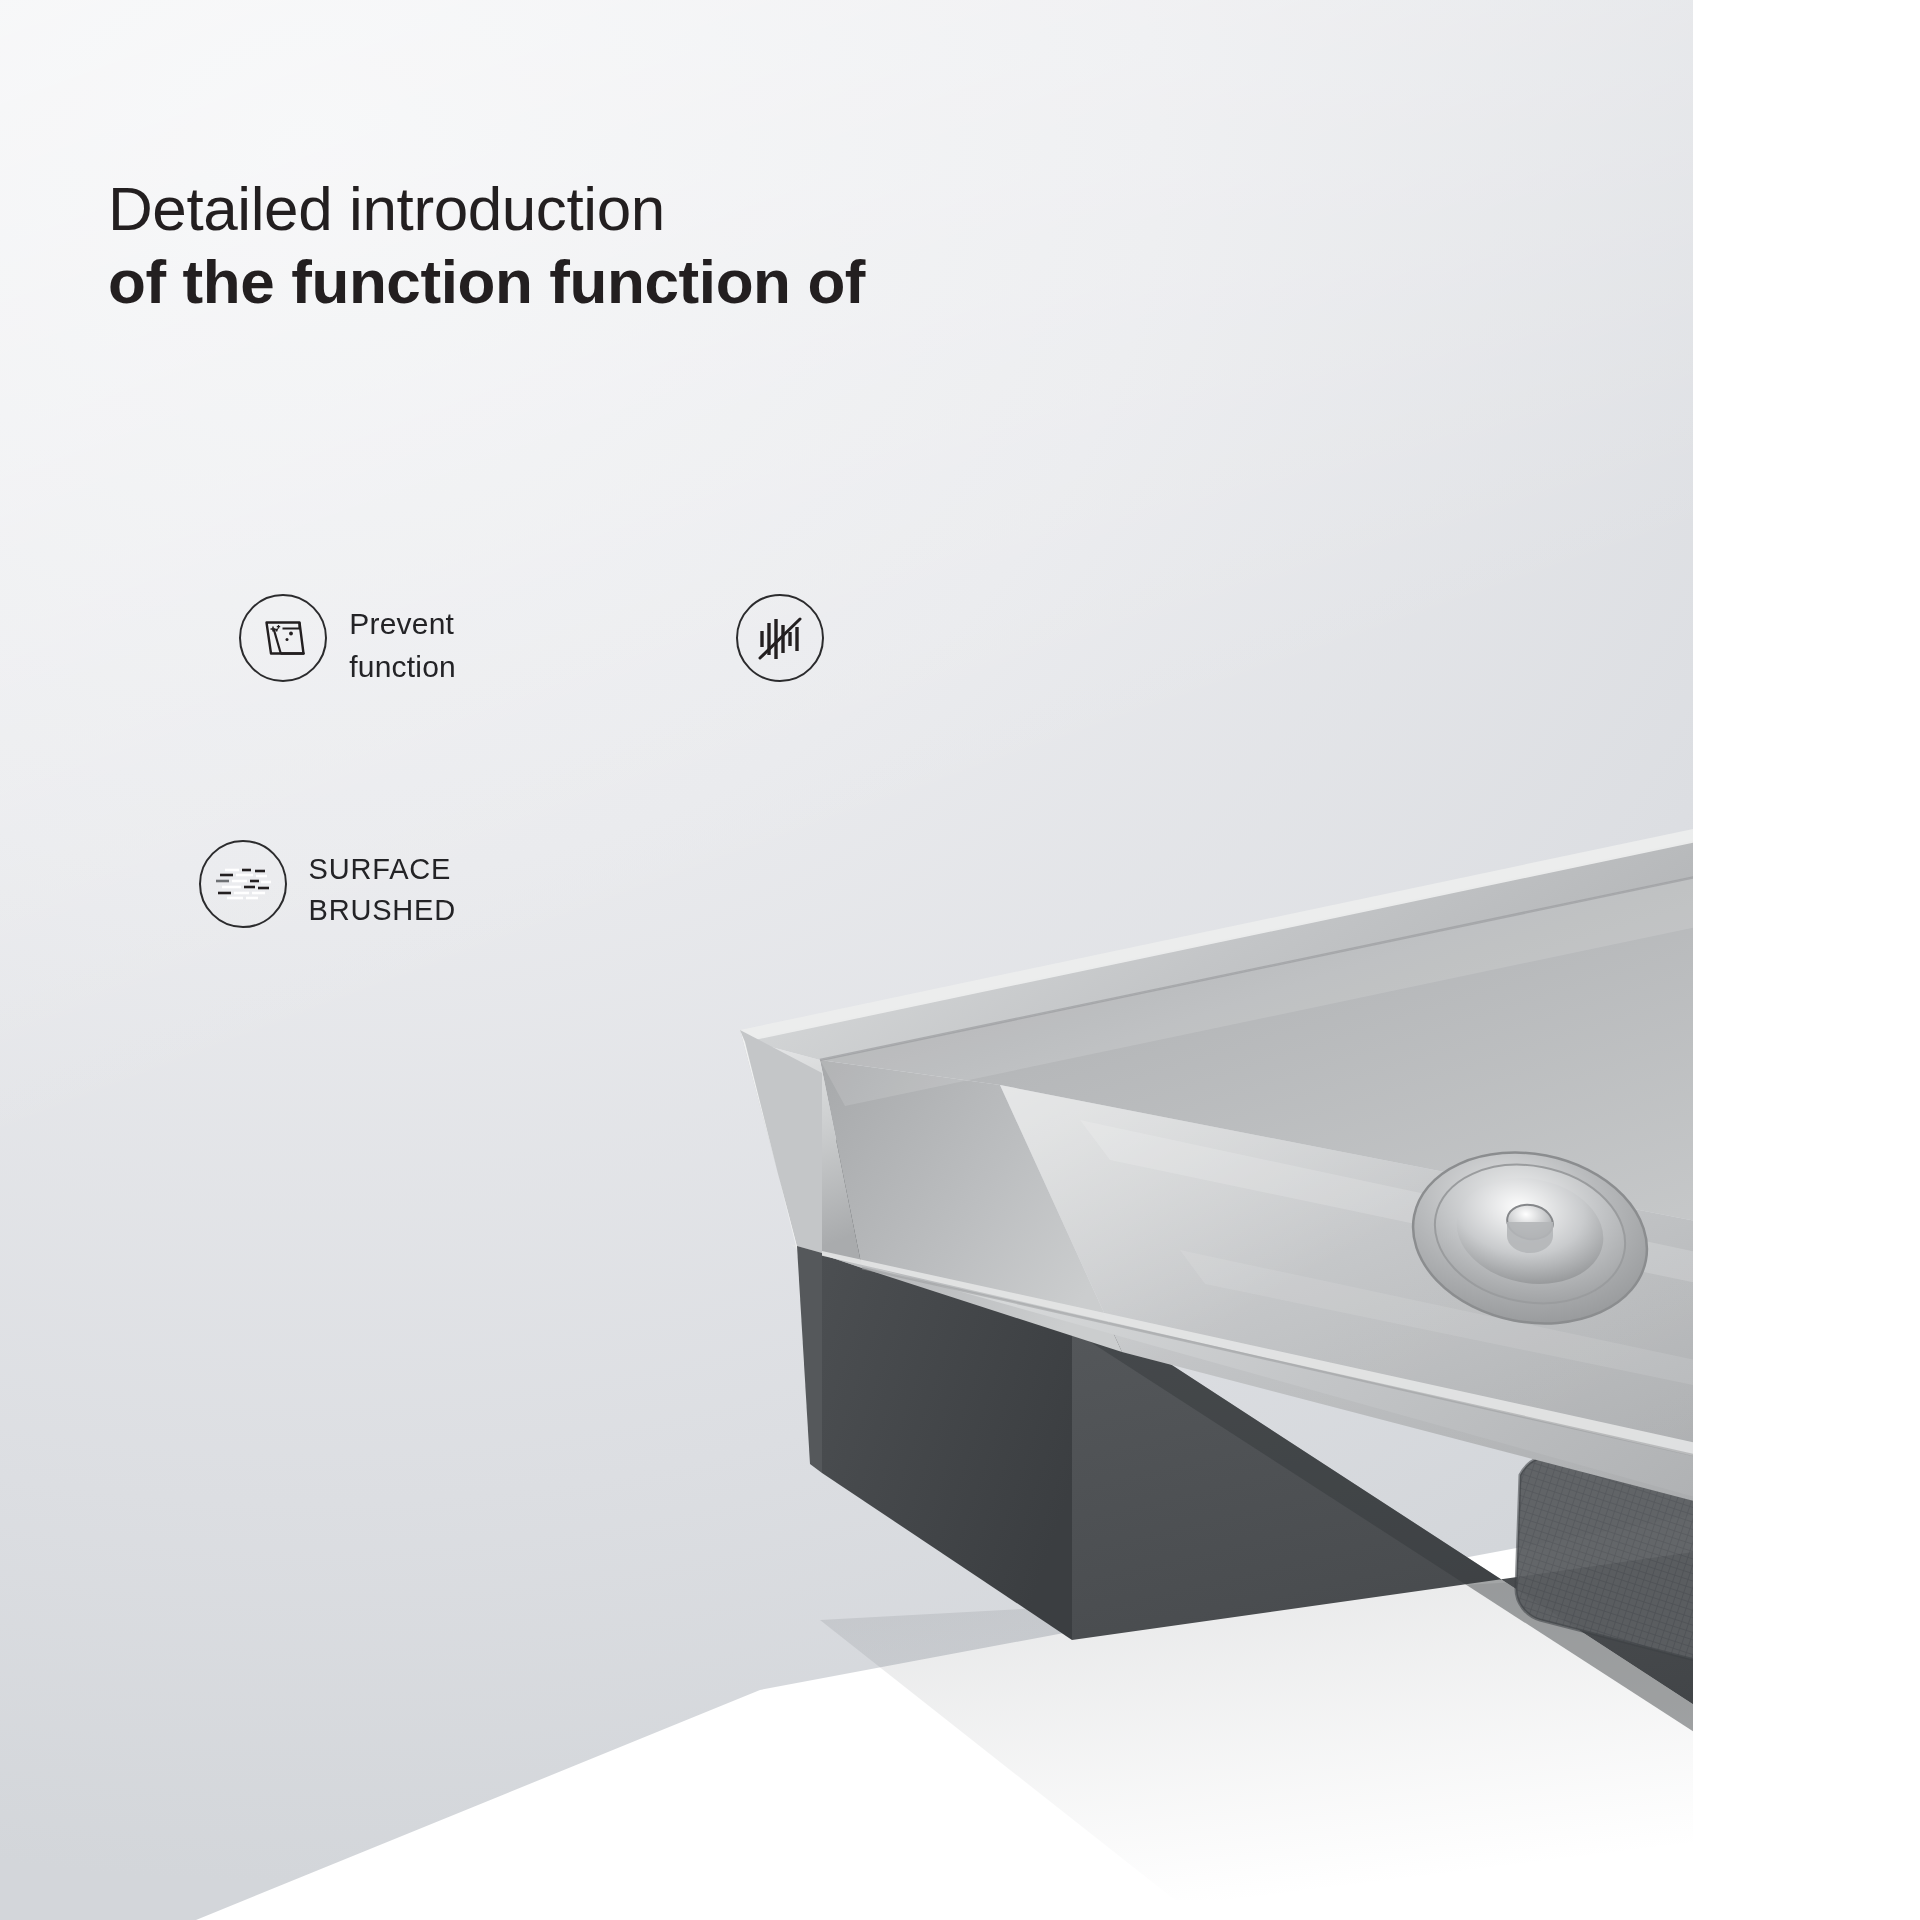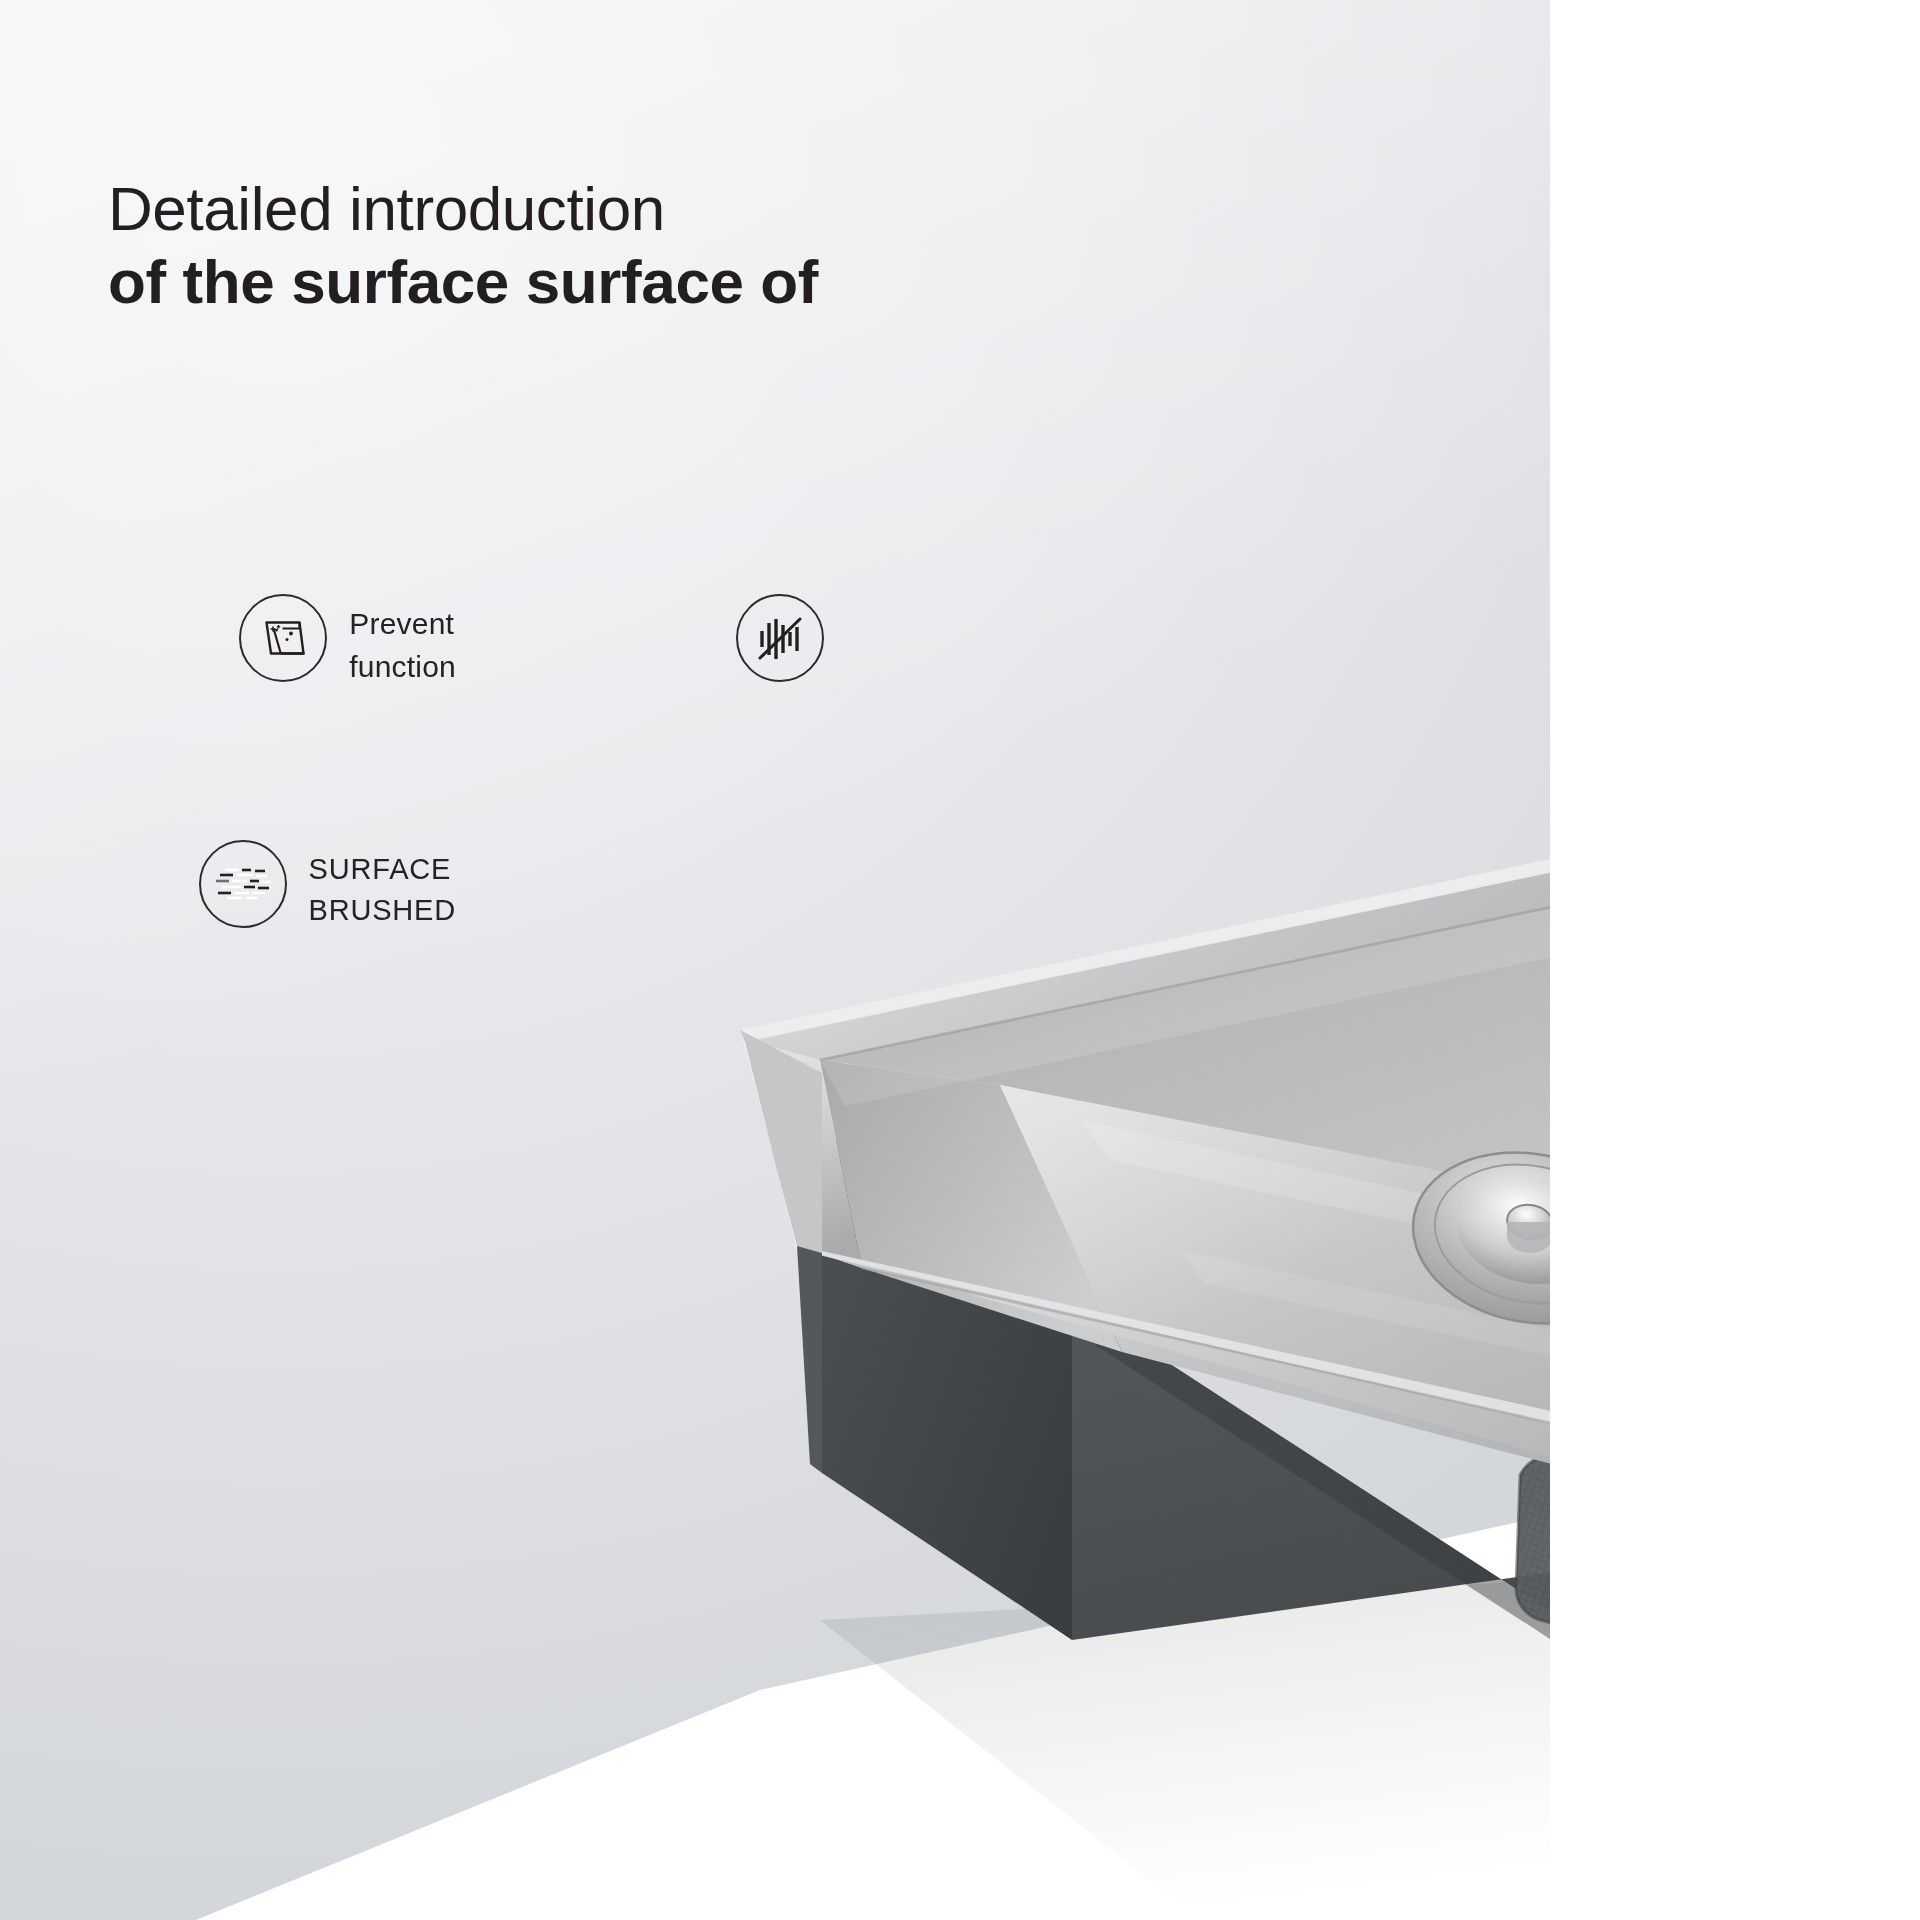--- a/index.html
+++ b/index.html
@@ -6,21 +6,21 @@
     margin: 0;
     padding: 0;
     background: #ffffff;
   }
   body {
     font-family: "Liberation Sans", sans-serif;
   }
 
   #stage {
     position: relative;
-    width: 1550px;
+    width: 1693px;
     height: 1920px;
     overflow: hidden;
     background: #d946ef;
   }
 
   
   .backdrop-white {
     position: absolute;
     inset: 0;
     background: #ffffff;
@@ -262,21 +262,21 @@
       <g>
         <polygon points="740,1030 797,1246 822,1253 822,1073" fill="#c4c6c8"></polygon>
         <polygon points="740,1030 745,1042 797,1250 797,1246" fill="#f0f1f1"></polygon>
         <polygon points="797,1246 822,1253 822,1473 810,1464" fill="#55585b"></polygon>
       </g>
     </svg>
   </div>
 
   <div class="heading">
     <span class="hl hl-1">Detailed introduction</span>
-    <span class="hl hl-2">of the surface surface of</span>
+    <span class="hl hl-2">of the function function of</span>
   </div>
 
   <div class="features">
 
     <div class="feature">
       <span class="feature-icon">
         <svg width="54" height="44" viewBox="0 0 54 44">
           <path d="M10.5 6.5 L43.5 6.5 L47.5 37.5 L25.5 37.5 L15 37.5 Z" fill="none" stroke="#231f20" stroke-width="2.4" stroke-linejoin="round"></path>
           <path d="M14.5 10.5 L11.5 34.5" fill="none" stroke="#231f20" stroke-width="1.6" opacity="0"></path>
           <path d="M43.5 6.5 L43.5 12.5 L26.5 12.5" fill="none" stroke="#231f20" stroke-width="2.2"></path>

